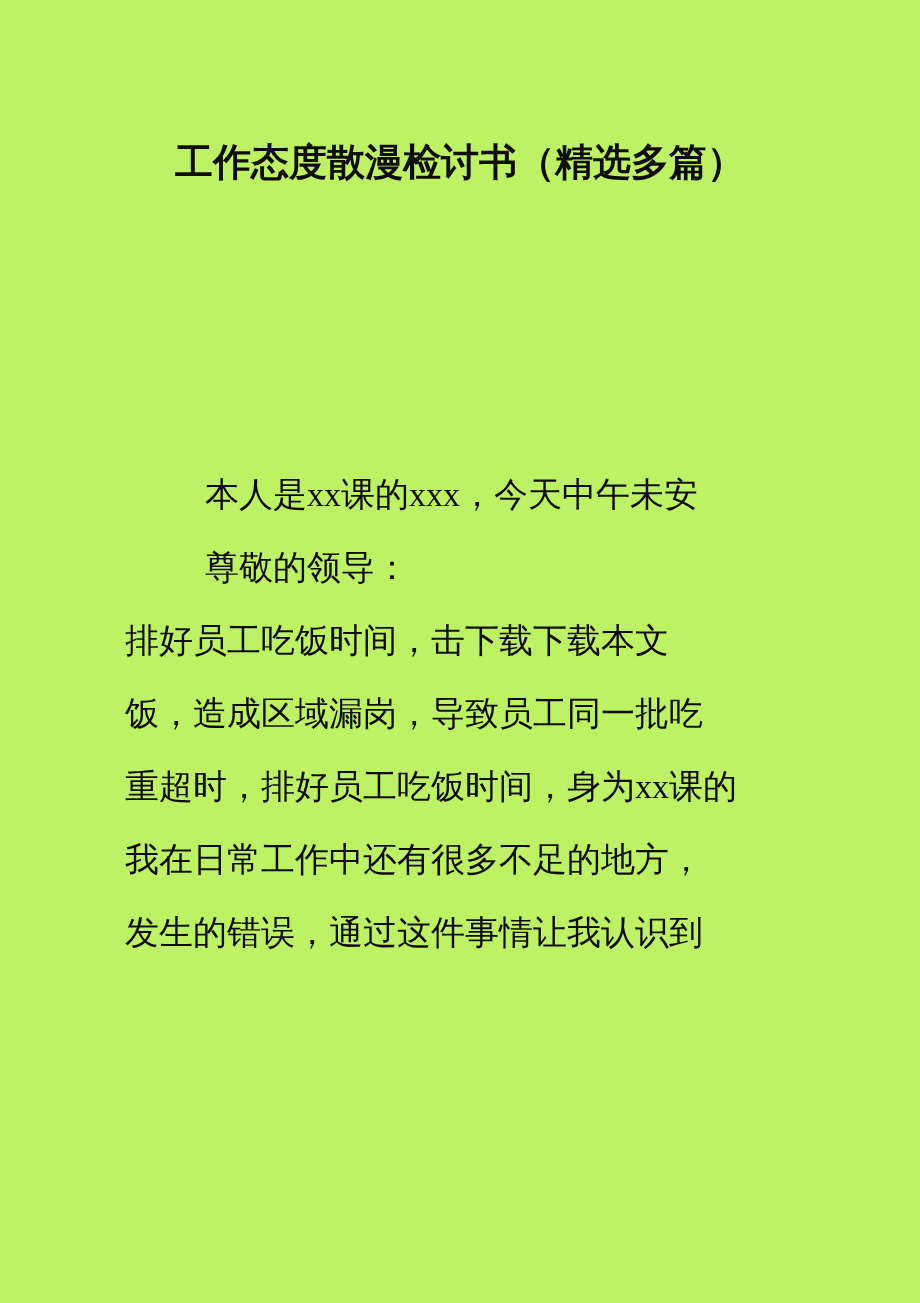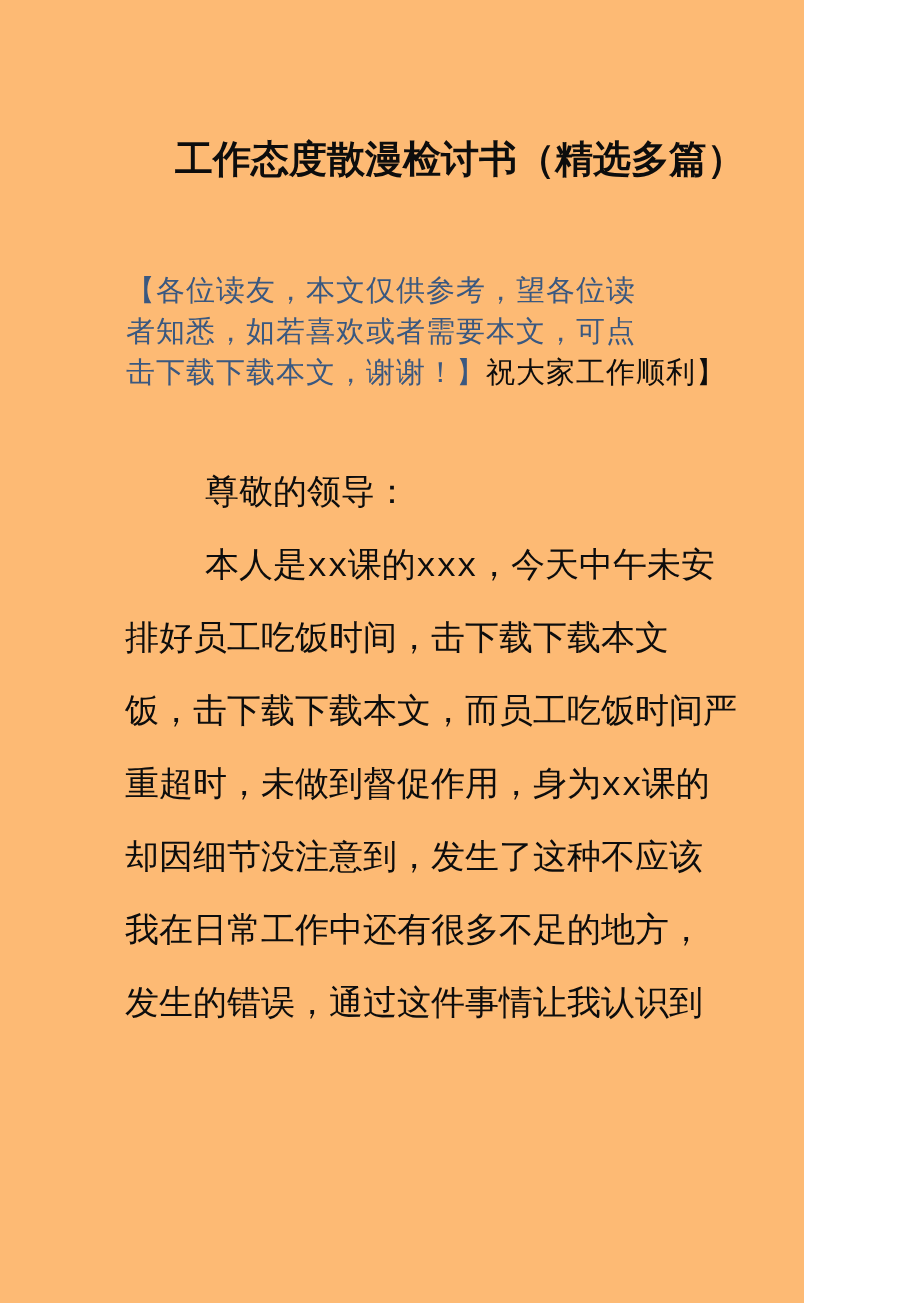--- a/index.html
+++ b/index.html
@@ -2,25 +2,25 @@
 <html><head>
 <meta charset="utf-8">
 <style>
   html, body {
     margin: 0;
     padding: 0;
     background: #ffffff;
   }
   .page {
     position: relative;
-    width: 804px;
+    width: 920px;
     height: 1303px;
-    background: #fdba74;
+    background: #bef264;
     overflow: hidden;
-    font-family: Liberation Mono, monospace;
+    font-family: Liberation Serif, serif;
     color: #0d0d0d;
   }
   .doc-title {
     position: absolute;
     top: 138px;
     left: 0;
     width: 920px;
     text-align: center;
     font-size: 38px;
     line-height: 48px;
@@ -61,32 +61,24 @@
     padding-left: 80px;
   }
 </style>
 </head>
 <body>
 
 <div class="page">
 
   <h1 class="doc-title">工作态度散漫检讨书（精选多篇）</h1>
 
-  <div class="notice">
-    <div class="notice-line">【各位读友，本文仅供参考，望各位读</div>
-    <div class="notice-line">者知悉，如若喜欢或者需要本文，可点</div>
-    <div class="notice-line">
-      <span>击下载下载本文，谢谢！】</span><span class="black-part">祝大家工作顺利】</span>
-    </div>
-  </div>
 
   <div class="body-text">
+    <div class="body-line indent">本人是xx课的xxx，今天中午未安</div>
     <div class="body-line indent">尊敬的领导：</div>
-    <div class="body-line indent">本人是xx课的xxx，今天中午未安</div>
     <div class="body-line">排好员工吃饭时间，击下载下载本文</div>
-    <div class="body-line">饭，击下载下载本文，而员工吃饭时间严</div>
-    <div class="body-line">重超时，未做到督促作用，身为xx课的</div>
-    <div class="body-line">却因细节没注意到，发生了这种不应该</div>
+    <div class="body-line">饭，造成区域漏岗，导致员工同一批吃</div>
+    <div class="body-line">重超时，排好员工吃饭时间，身为xx课的</div>
     <div class="body-line">我在日常工作中还有很多不足的地方，</div>
     <div class="body-line">发生的错误，通过这件事情让我认识到</div>
   </div>
 
 </div>
 
 </body></html>

